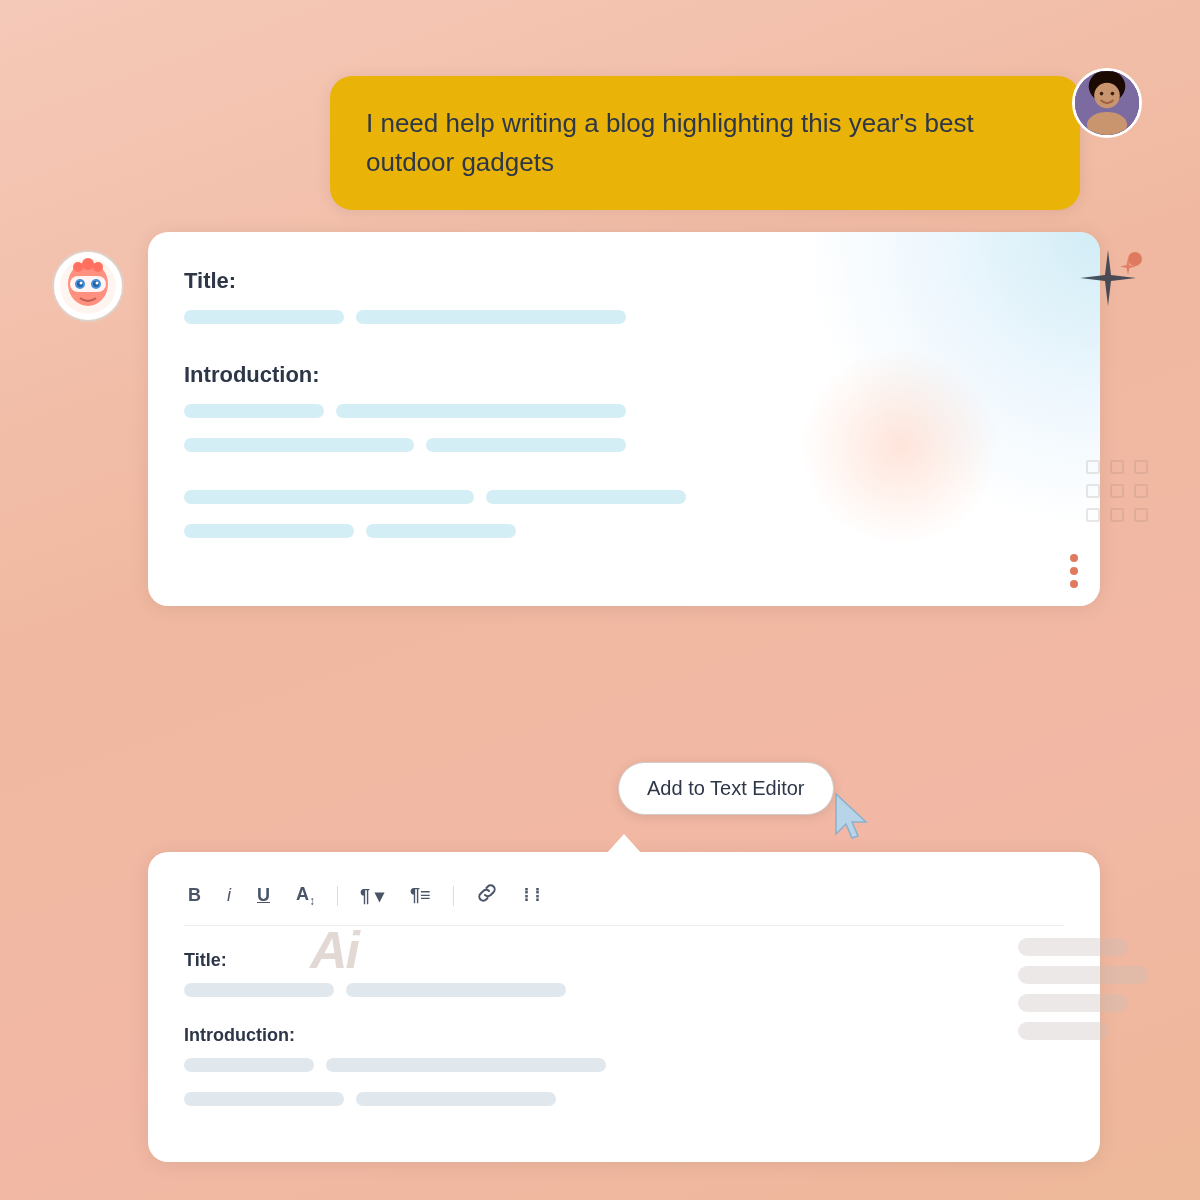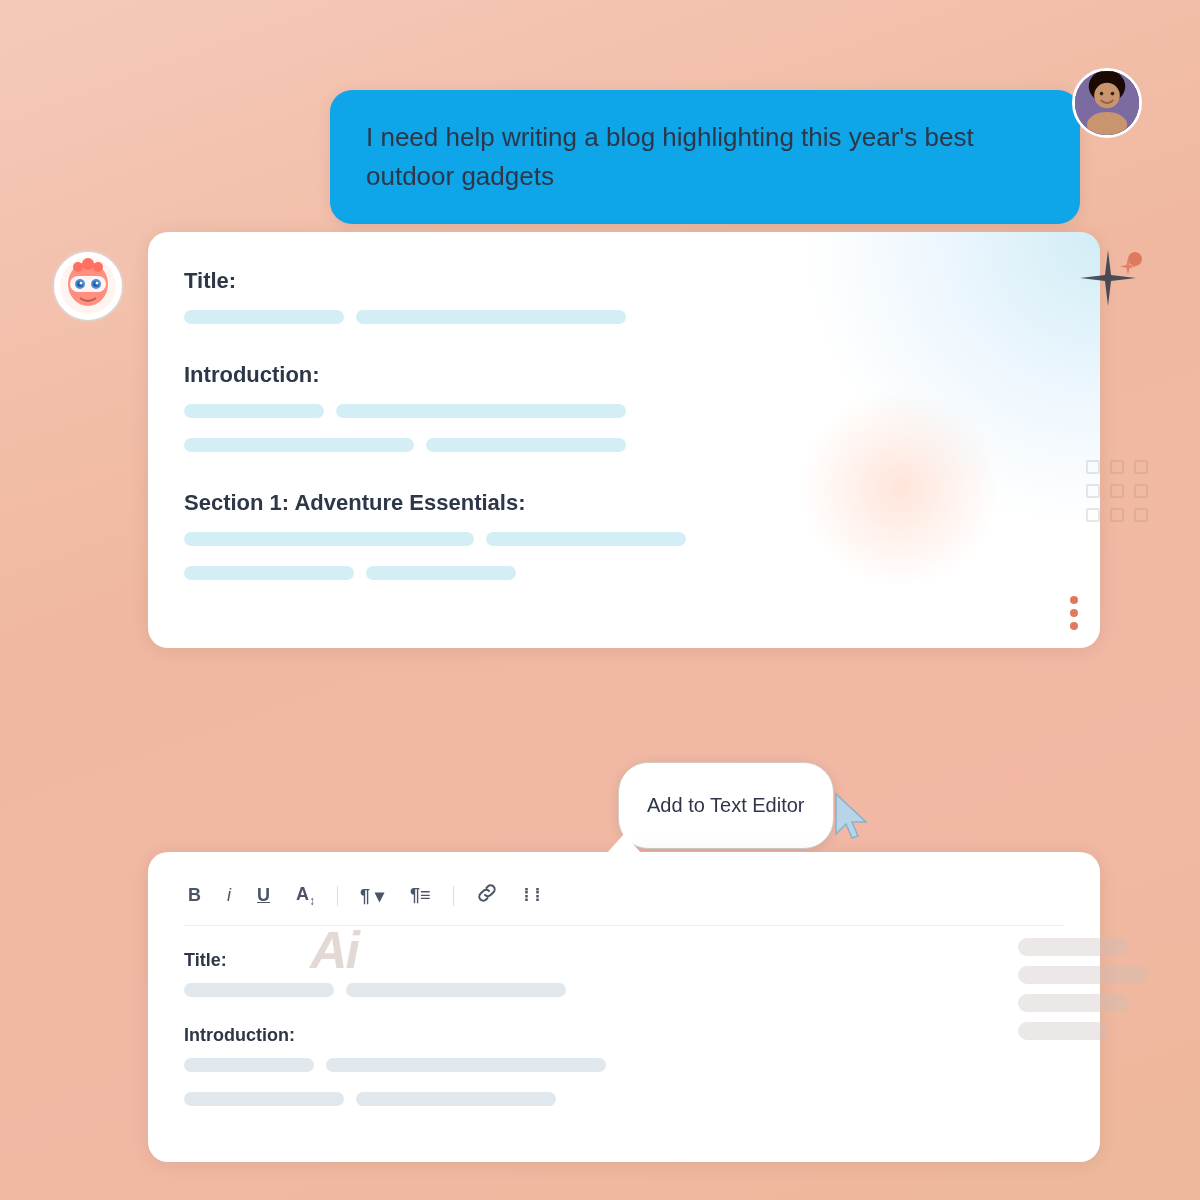--- a/index.html
+++ b/index.html
@@ -9,24 +9,24 @@
       height: 1200px;
       overflow: hidden;
       background: linear-gradient(160deg, #f5c9b8 0%, #f0b8a0 40%, #f2b8a5 70%, #eeb89a 100%);
       font-family: -apple-system, BlinkMacSystemFont, 'Segoe UI', Arial, sans-serif;
       position: relative;
     }
 
     
     .user-message {
       position: absolute;
-      top: 90px;
+      top: 76px;
       left: 330px;
       right: 120px;
-      background: #0ea5e9;
+      background: #eab308;
       border-radius: 22px;
       padding: 28px 36px;
       box-shadow: 0 2px 16px rgba(0,0,0,0.08);
     }
 
     .user-message p {
       font-size: 26px;
       color: #2d3748;
       line-height: 1.5;
       font-weight: 400;
@@ -186,21 +186,21 @@
     }
 
     
     .add-to-editor-btn {
       position: absolute;
       top: 762px;
       left: 618px;
       background: white;
       border: 1.5px solid #d0ccc8;
       border-radius: 30px;
-      padding: 31px 28px;
+      padding: 14px 28px;
       font-size: 20px;
       font-weight: 500;
       color: #2d3748;
       cursor: pointer;
       box-shadow: 0 2px 12px rgba(0,0,0,0.1);
       white-space: nowrap;
     }
 
     
     .cursor {
@@ -357,21 +357,20 @@
   <div class="lines-row">
     <div class="text-line" style="width: 140px;"></div>
     <div class="text-line" style="width: 290px;"></div>
   </div>
   <div class="lines-row">
     <div class="text-line" style="width: 230px;"></div>
     <div class="text-line" style="width: 200px;"></div>
   </div>
 
   <div class="section-gap"></div>
-  <div class="section-title">Section 1: Adventure Essentials:</div>
   <div class="lines-row">
     <div class="text-line" style="width: 290px;"></div>
     <div class="text-line" style="width: 200px;"></div>
   </div>
   <div class="lines-row">
     <div class="text-line" style="width: 170px;"></div>
     <div class="text-line" style="width: 150px;"></div>
   </div>
 
   <div class="three-dots">

